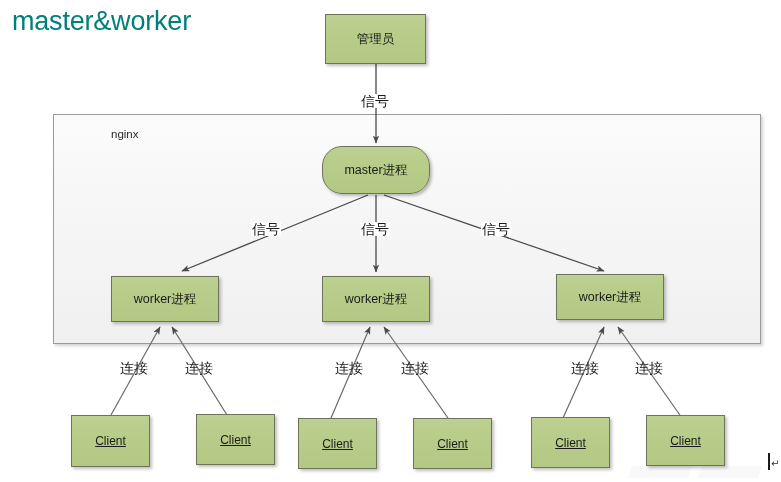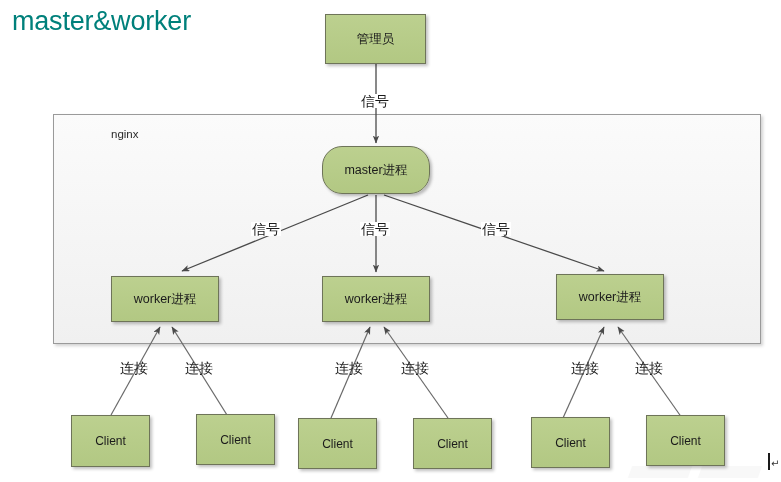--- a/index.html
+++ b/index.html
@@ -50,21 +50,21 @@
     border: 1px solid #6e7459;
     box-sizing: border-box;
     box-shadow: 2px 2px 3px rgba(0,0,0,0.25);
     display: flex;
     align-items: center;
     justify-content: center;
     color: #1b1b1b;
     font-size: 12.5px;
     white-space: nowrap;
   }
-  .node.small { font-size: 12px; }
+  .node.small { font-size: 12px; text-decoration: underline; }
   .edge-label {
     position: absolute;
     font-size: 14px;
     color: #1b1b1b;
     background: #ffffff;
     padding: 0 1px;
     white-space: nowrap;
     line-height: 14px;
   }
   .edge-label.nobg { background: transparent; text-align: center; }

